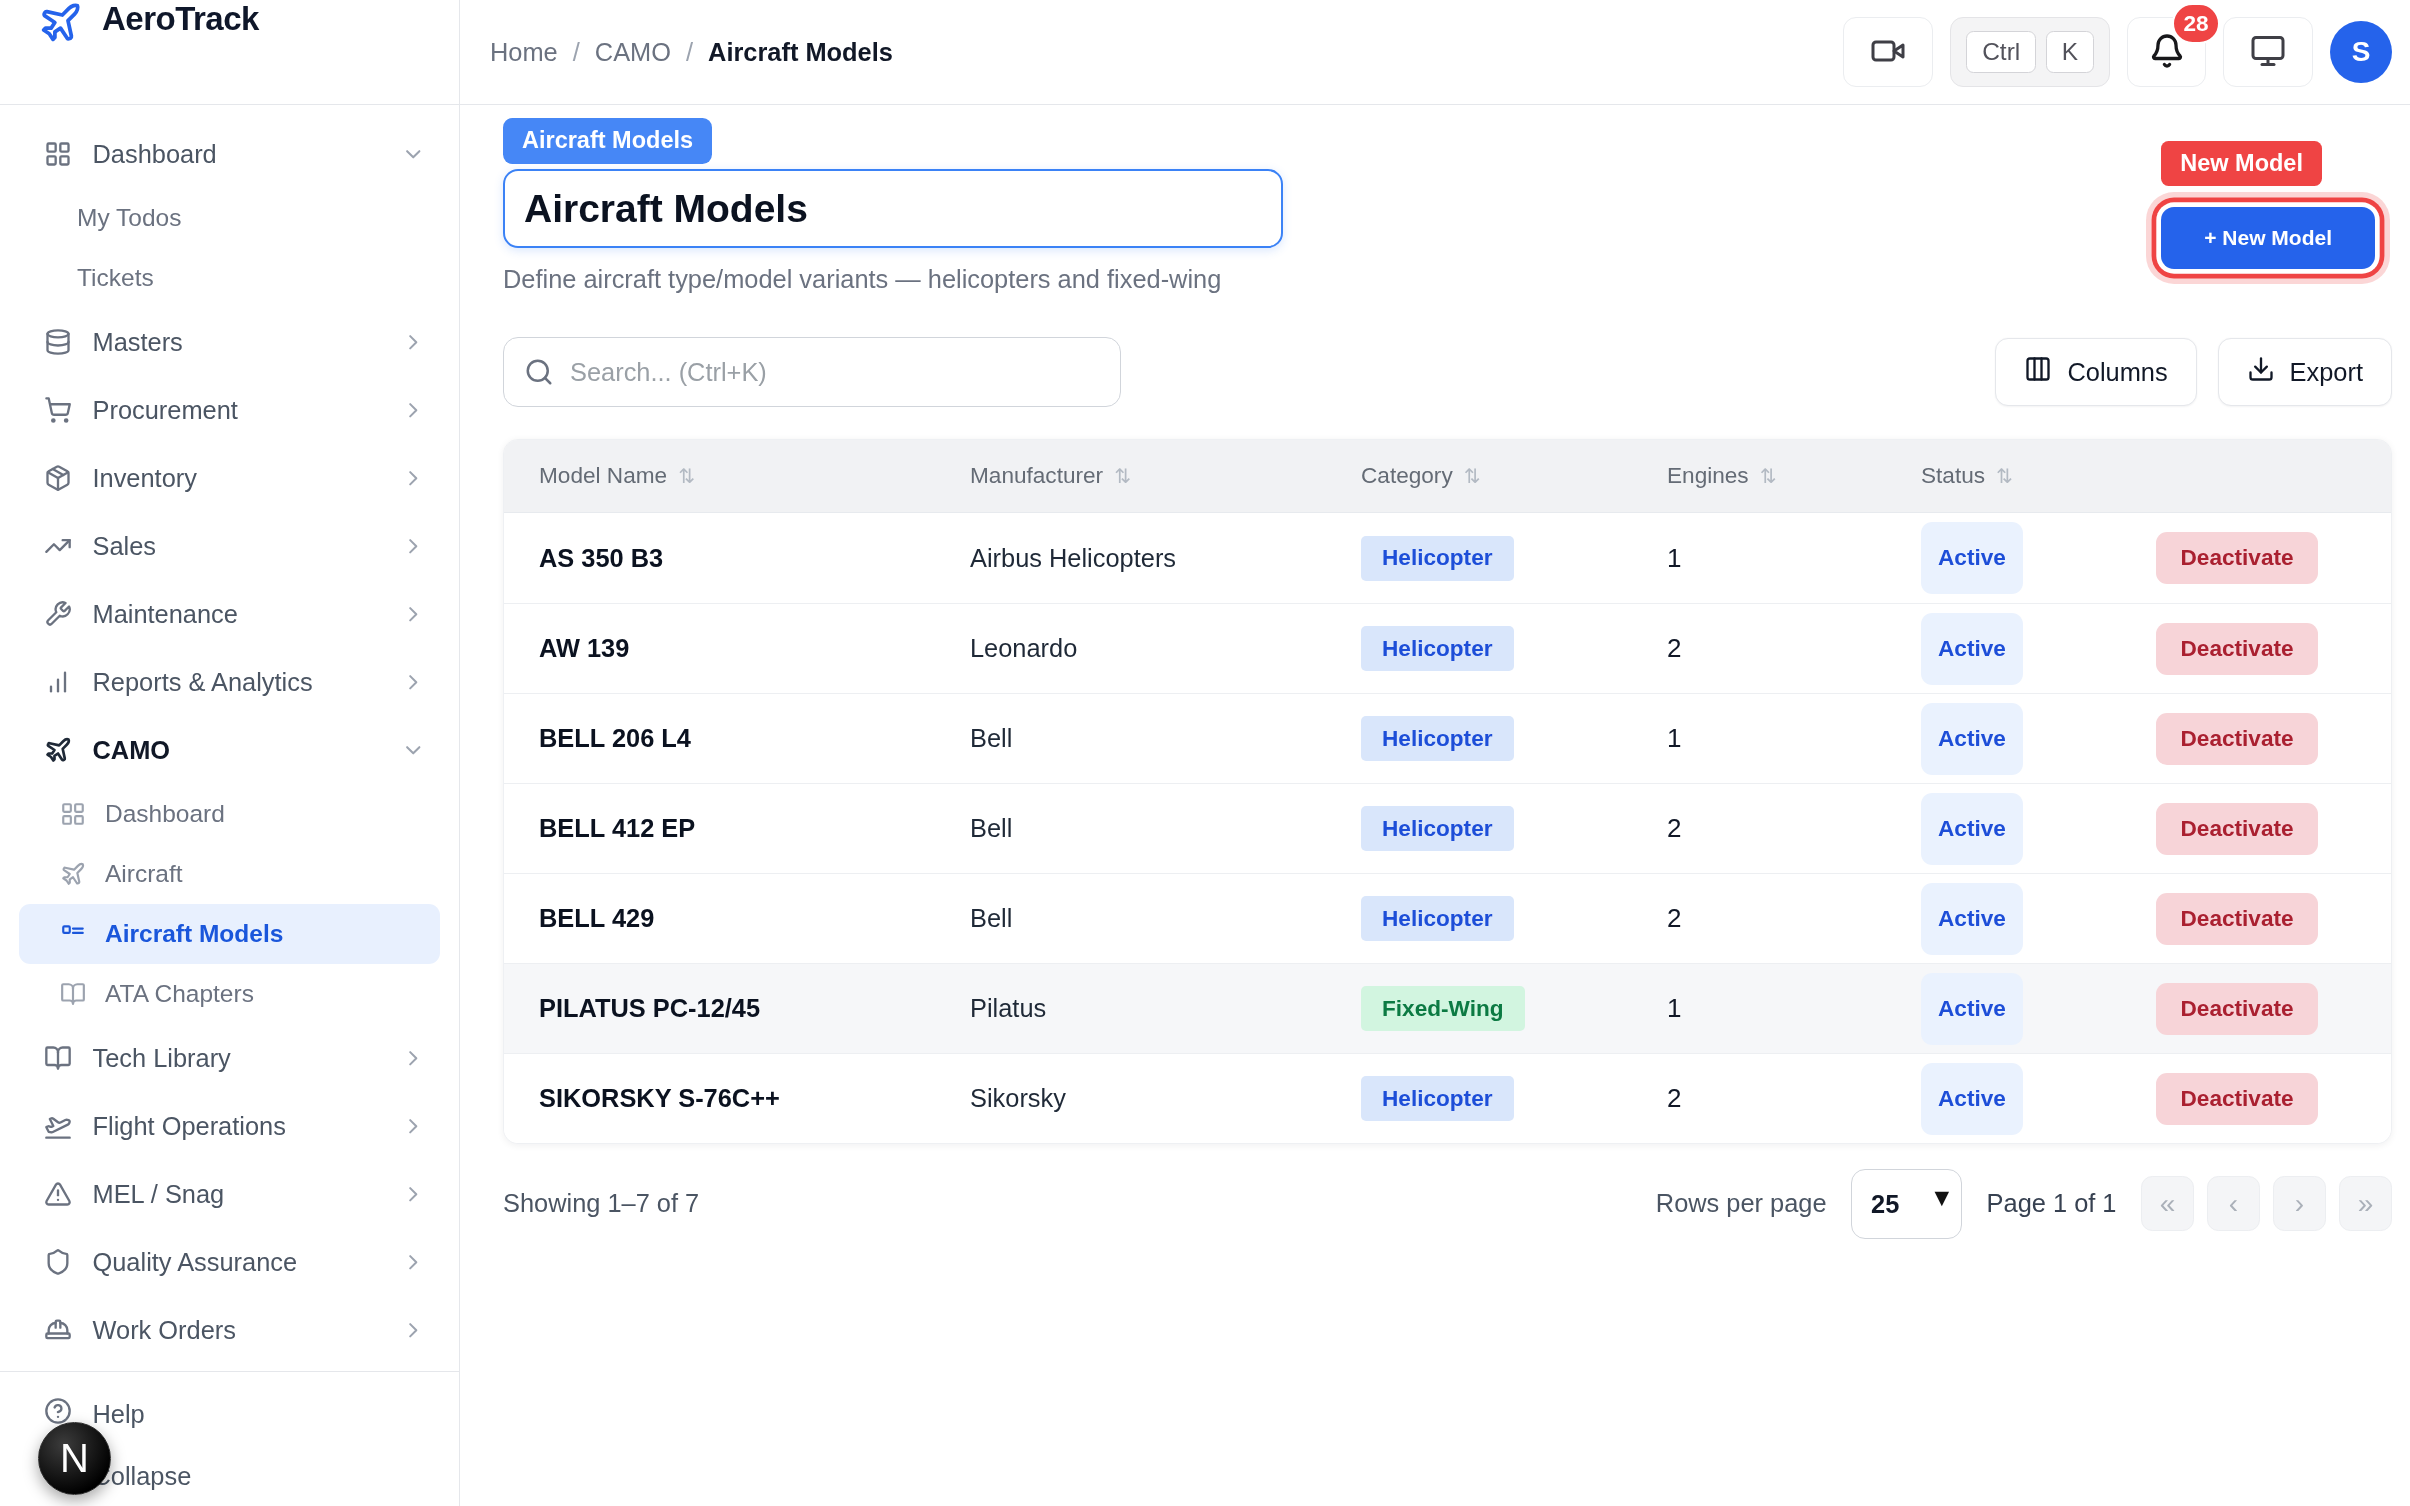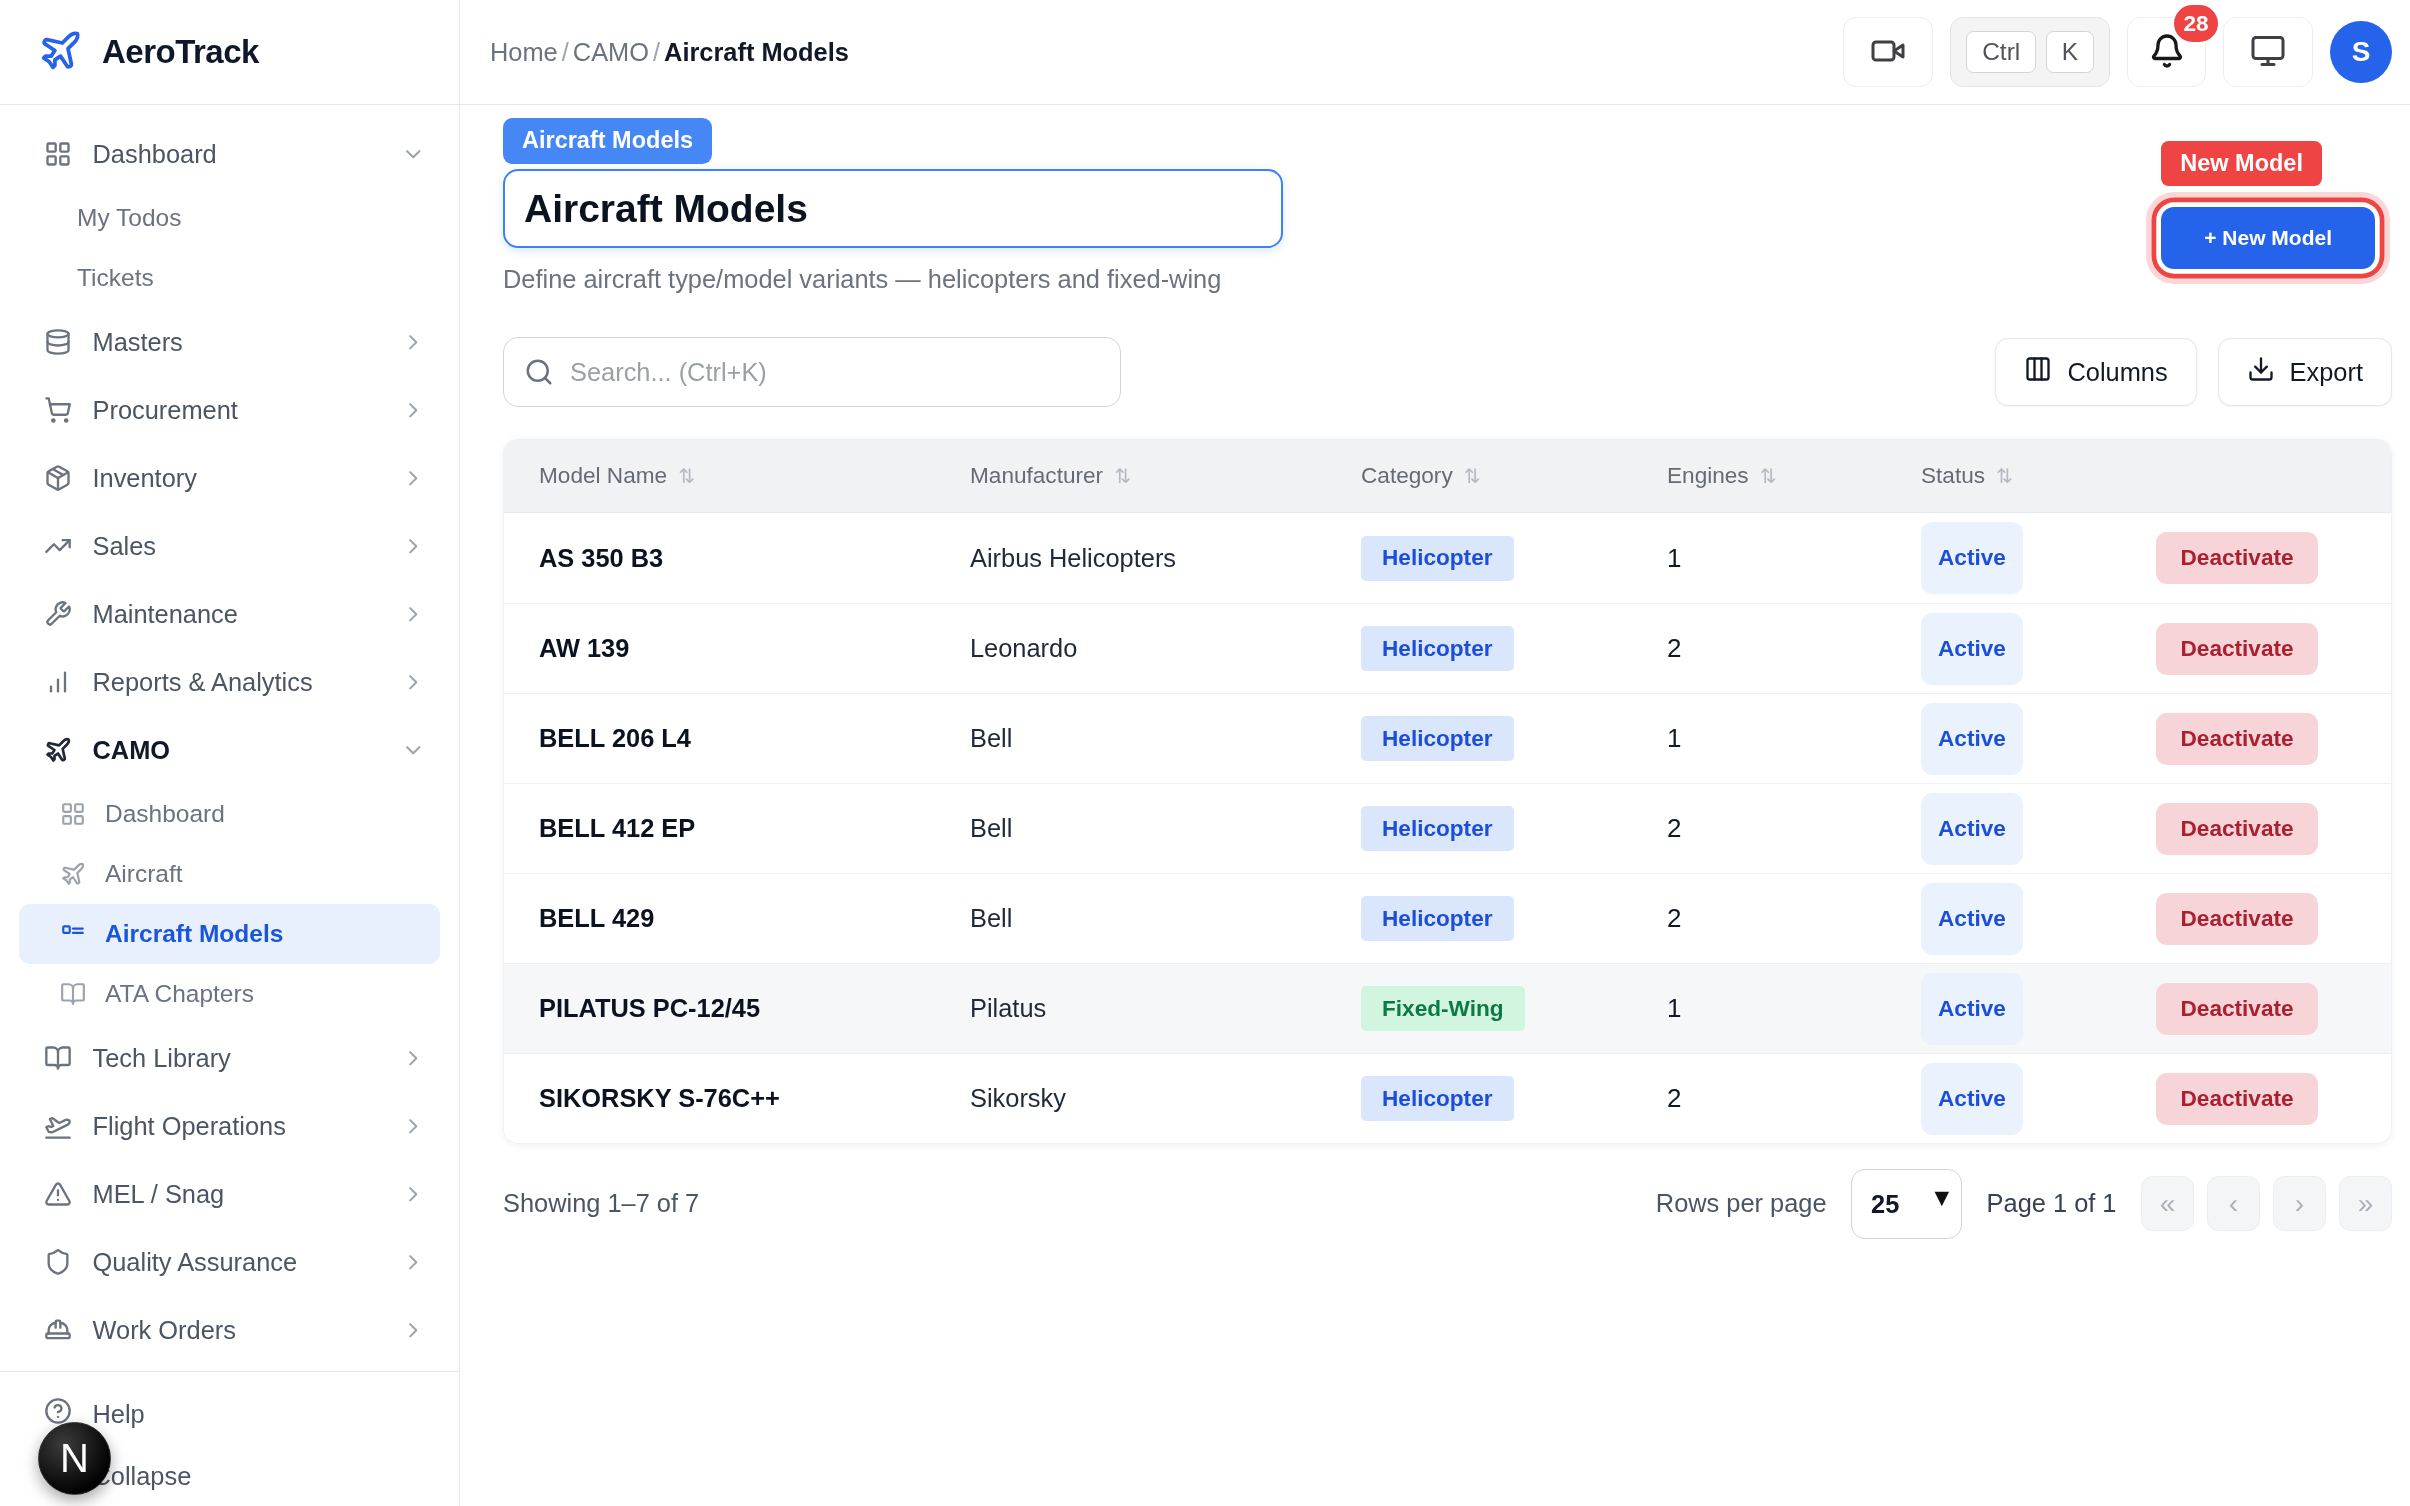--- a/index.html
+++ b/index.html
@@ -6,21 +6,21 @@
   html,body { width:2411px; height:1507px; overflow:hidden; background:#fff;
     font-family:"Liberation Sans", sans-serif; color:#111827; }
   svg { flex-shrink:0; }
   button { font-family:inherit; cursor:pointer; }
 
   .app { display:flex; width:100%; height:100%; }
 
   
   .sidebar { width:460px; min-width:460px; height:100%; background:#fff;
     border-right:0.9px solid #e5e7eb; display:flex; flex-direction:column; position:relative; }
-  .logo-row { height:105px; display:flex; align-items:center; gap:19px;
+  .logo-row { height:105px; display:flex; align-items:flex-start; gap:19px;
     padding:0 38px; border-bottom:0.9px solid #e5e7eb; cursor:pointer; }
   .logo-icn { width:45px; height:45px; color:#2563eb; }
   .logo-text { font-size:33px; font-weight:800; color:#0f172a; letter-spacing:-0.5px; }
 
   .sidebar-nav { flex:1; padding:15px 19px 0 19px; overflow:hidden; }
   .nav-item { display:flex; align-items:center; gap:21px; height:68px;
     padding:0 15px 0 24.5px; border-radius:11.3px; color:#4b5563; font-size:25.4px; cursor:pointer; }
   .nav-item.emph { color:#111827; font-weight:700; }
   .nav-item.emph .nav-icn { stroke-width:2.3; color:#1f2937; }
   .nav-icn { width:28px; height:28px; color:#6b7280; }
@@ -38,21 +38,21 @@
   .dev-overlay { position:absolute; left:38px; top:1422px; width:73px; height:73px;
     border-radius:50%; background:radial-gradient(circle at 35% 30%, #3c3c3c, #000 75%);
     border:0.9px solid #2c2c2c; color:#fff; font-size:40px; font-weight:500;
     display:flex; align-items:center; justify-content:center; z-index:60;
     box-shadow:0 5.6px 15px rgba(0,0,0,.35); cursor:pointer; }
 
   
   .main { flex:1; display:flex; flex-direction:column; min-width:0; }
   .topbar { height:105px; display:flex; align-items:center;
     padding:0 19px 0 30px; border-bottom:0.9px solid #e5e7eb; }
-  .breadcrumb { display:flex; align-items:center; gap:4px; font-size:25.4px; }
+  .breadcrumb { display:flex; align-items:center; gap:15px; font-size:25.4px; }
   .bc { color:#6b7280; cursor:pointer; }
   .bc.current { color:#111827; font-weight:700; cursor:default; }
   .sep { color:#9ca3af; }
 
   .topbar-actions { margin-left:auto; display:flex; align-items:center; gap:17px; }
   .icon-btn { position:relative; width:90px; height:70px; background:#fff;
     border:0.9px solid #ebedf0; border-radius:13px; display:flex; align-items:center;
     justify-content:center; color:#3f3f46; }
   .tb-icn { width:36px; height:36px; }
   .icon-btn.bell { width:79px; color:#18181b; }

